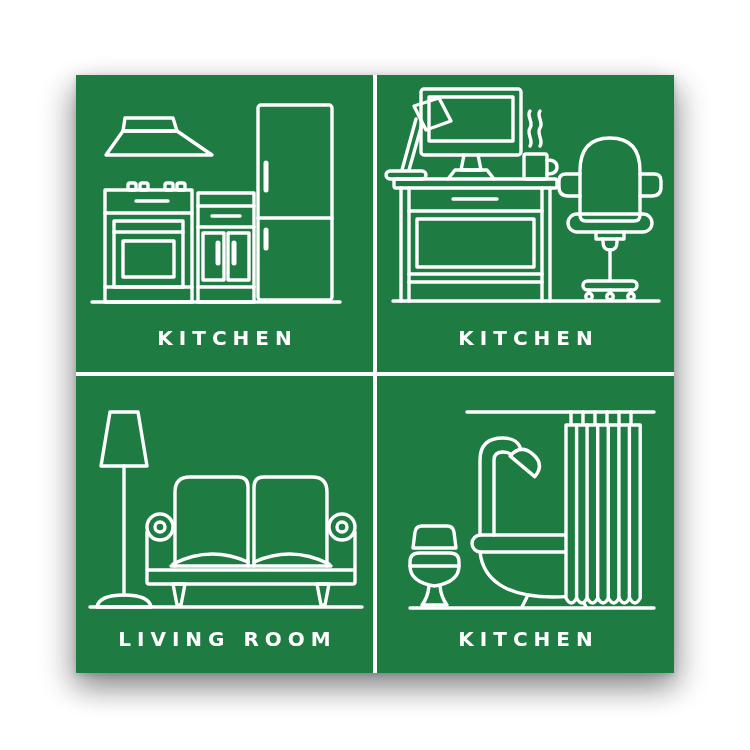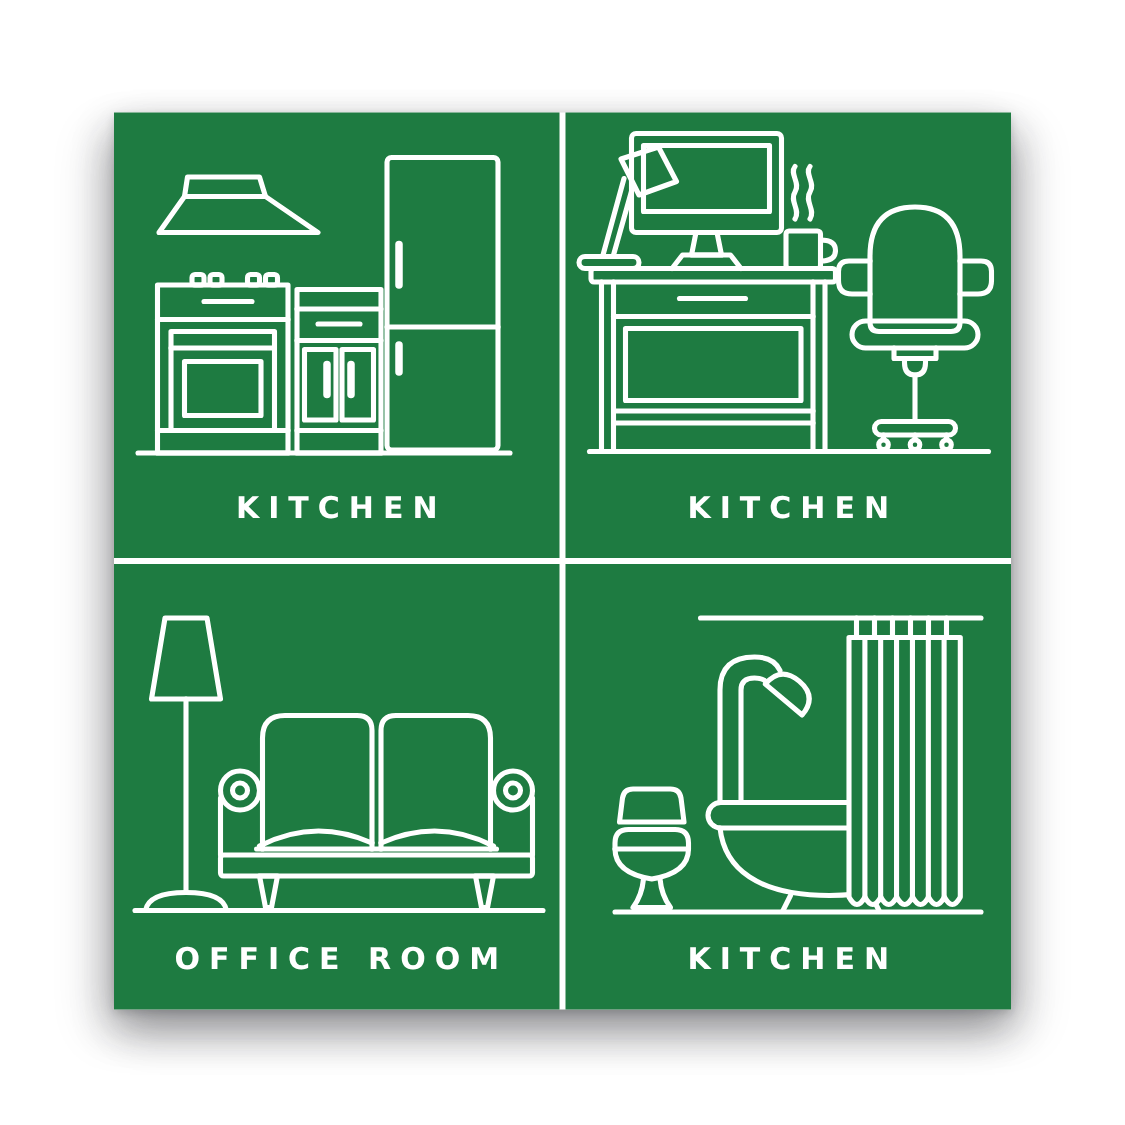--- a/index.html
+++ b/index.html
@@ -136,21 +136,21 @@
           <circle class="ln" cx="266" cy="151" r="13"></circle>
           <circle class="ln" cx="266" cy="151" r="5"></circle>
           <path class="ln" d="M71 156 V194"></path>
           <path class="ln" d="M279 156 V194"></path>
           <rect class="ln" x="71" y="194" width="208" height="14" rx="2"></rect>
           <path class="ln" d="M97 208 H109 L105 229 H101 Z"></path>
           <path class="ln" d="M241 208 H253 L249 229 H245 Z"></path>
         </g>
         <path class="ln" d="M14 231 H286"></path>
       </svg>
-      <div class="room-label">OFFICE ROOM</div>
+      <div class="room-label">LIVING ROOM</div>
     </div>
 
     <div class="panel">
       <svg viewBox="0 0 297 240">
         <g>
           <path class="ln" d="M36 172 L38 156 Q39 150 45 150 H70 Q76 150 77 156 L79 172 Z"></path>
           <path class="ln" d="M33 190 V186 Q33 177 42 177 H73 Q82 177 82 186 V190 Q82 206 57.5 210 Q33 206 33 190 Z"></path>
           <path class="ln" d="M33 190 H82"></path>
           <path class="ln" d="M52 210 Q51 221 45 229 H70 Q64 221 63 210"></path>
         </g>

